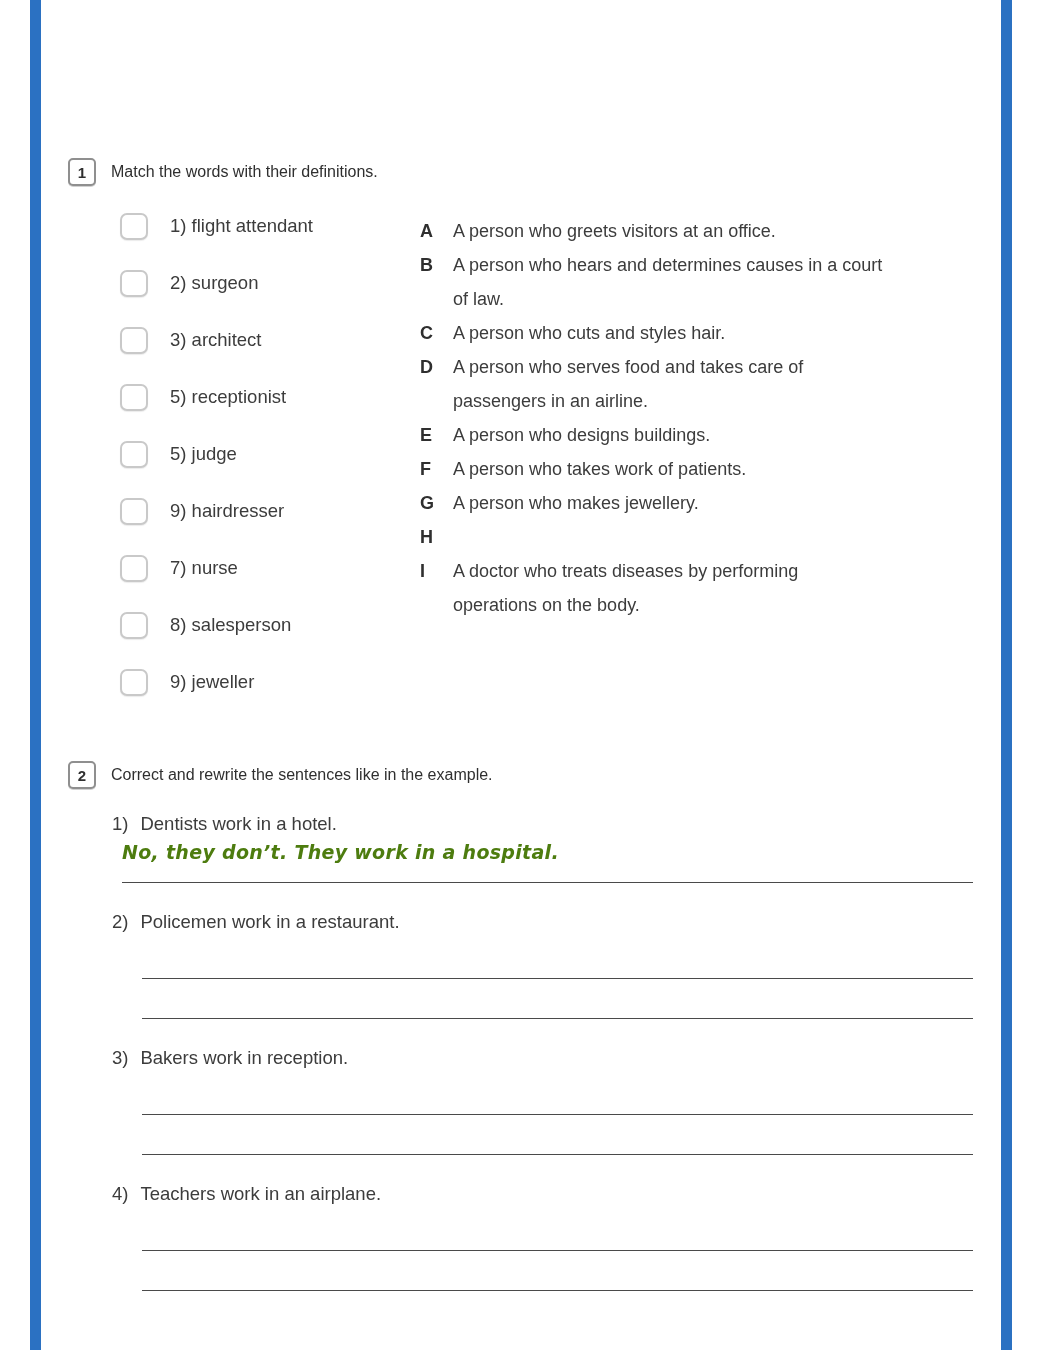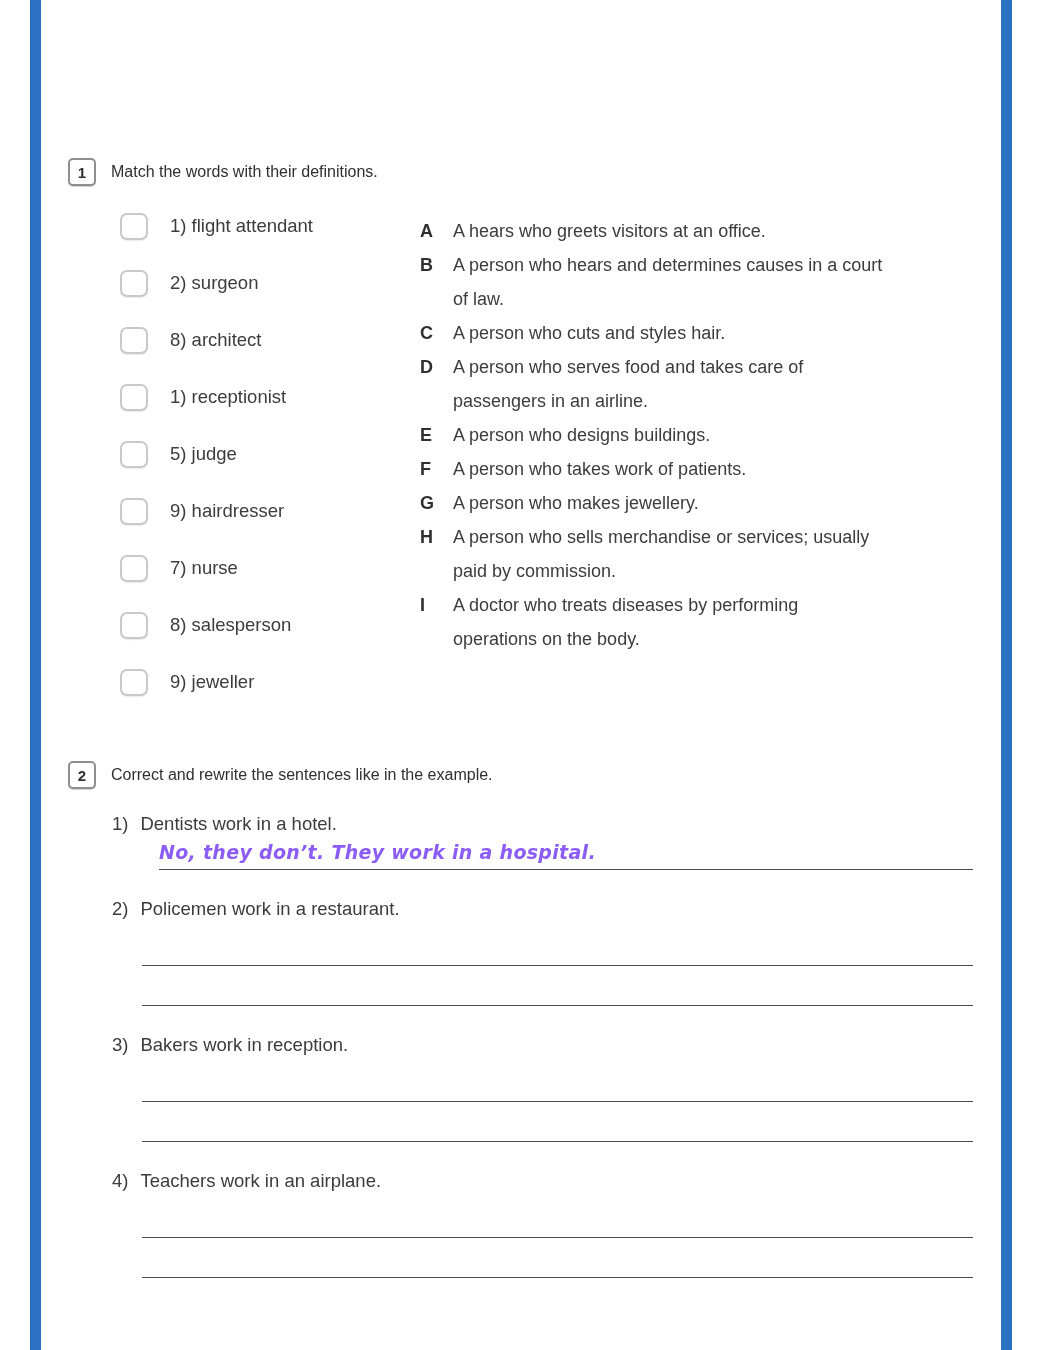--- a/index.html
+++ b/index.html
@@ -51,26 +51,26 @@
   
   .ex2 { margin-top: 36px; }
   .ex2 .ex-header { margin-bottom: 22px; }
   .rw-item { margin-bottom: 26px; }
   .rw-sentence {
     display: flex; gap: 12px; padding-left: 44px;
     font-size: 18.5px; line-height: 26px; color: #3c3c3c;
   }
   .rw-num { flex: 0 0 auto; }
   .answer-line {
-    margin-left: 91px; margin-top: 4px;
+    margin-left: 54px; margin-top: 4px;
     border-bottom: 1.5px solid #4a4a4a;
-    padding-bottom: 6px;
+    padding-bottom: 19px;
     font-family: "DejaVu Sans", sans-serif;
     font-style: italic; font-weight: bold;
-    font-size: 19px; letter-spacing: 0.3px; color: #8b5cf6;
+    font-size: 19px; letter-spacing: 0.3px; color: #4d7c0f;
   }
   .blank-line {
     margin-left: 74px; height: 44px;
     border-bottom: 1.5px solid #4a4a4a;
   }
   .blank-line + .blank-line { height: 40px; }
 </style>
 </head>
 <body>
 
@@ -90,25 +90,25 @@
         <div class="word-item">
           <div class="checkbox"></div>
           <div class="word-label">1) flight attendant</div>
         </div>
         <div class="word-item">
           <div class="checkbox"></div>
           <div class="word-label">2) surgeon</div>
         </div>
         <div class="word-item">
           <div class="checkbox"></div>
-          <div class="word-label">8) architect</div>
-        </div>
-        <div class="word-item">
-          <div class="checkbox"></div>
-          <div class="word-label">1) receptionist</div>
+          <div class="word-label">3) architect</div>
+        </div>
+        <div class="word-item">
+          <div class="checkbox"></div>
+          <div class="word-label">5) receptionist</div>
         </div>
         <div class="word-item">
           <div class="checkbox"></div>
           <div class="word-label">5) judge</div>
         </div>
         <div class="word-item">
           <div class="checkbox"></div>
           <div class="word-label">9) hairdresser</div>
         </div>
         <div class="word-item">
@@ -121,21 +121,21 @@
         </div>
         <div class="word-item">
           <div class="checkbox"></div>
           <div class="word-label">9) jeweller</div>
         </div>
       </div>
 
       <div class="defs-col">
         <div class="def-item">
           <div class="def-letter">A</div>
-          <div class="def-text">A hears who greets visitors at an office.</div>
+          <div class="def-text">A person who greets visitors at an office.</div>
         </div>
         <div class="def-item">
           <div class="def-letter">B</div>
           <div class="def-text">A person who hears and determines causes in a court of law.</div>
         </div>
         <div class="def-item">
           <div class="def-letter">C</div>
           <div class="def-text">A person who cuts and styles hair.</div>
         </div>
         <div class="def-item">
@@ -149,21 +149,20 @@
         <div class="def-item">
           <div class="def-letter">F</div>
           <div class="def-text">A person who takes work of patients.</div>
         </div>
         <div class="def-item">
           <div class="def-letter">G</div>
           <div class="def-text">A person who makes jewellery.</div>
         </div>
         <div class="def-item">
           <div class="def-letter">H</div>
-          <div class="def-text">A person who sells merchandise or services; usually paid by commission.</div>
         </div>
         <div class="def-item">
           <div class="def-letter">I</div>
           <div class="def-text">A doctor who treats diseases by performing operations on the body.</div>
         </div>
       </div>
     </div>
   </div>
 
   <div class="ex2">

